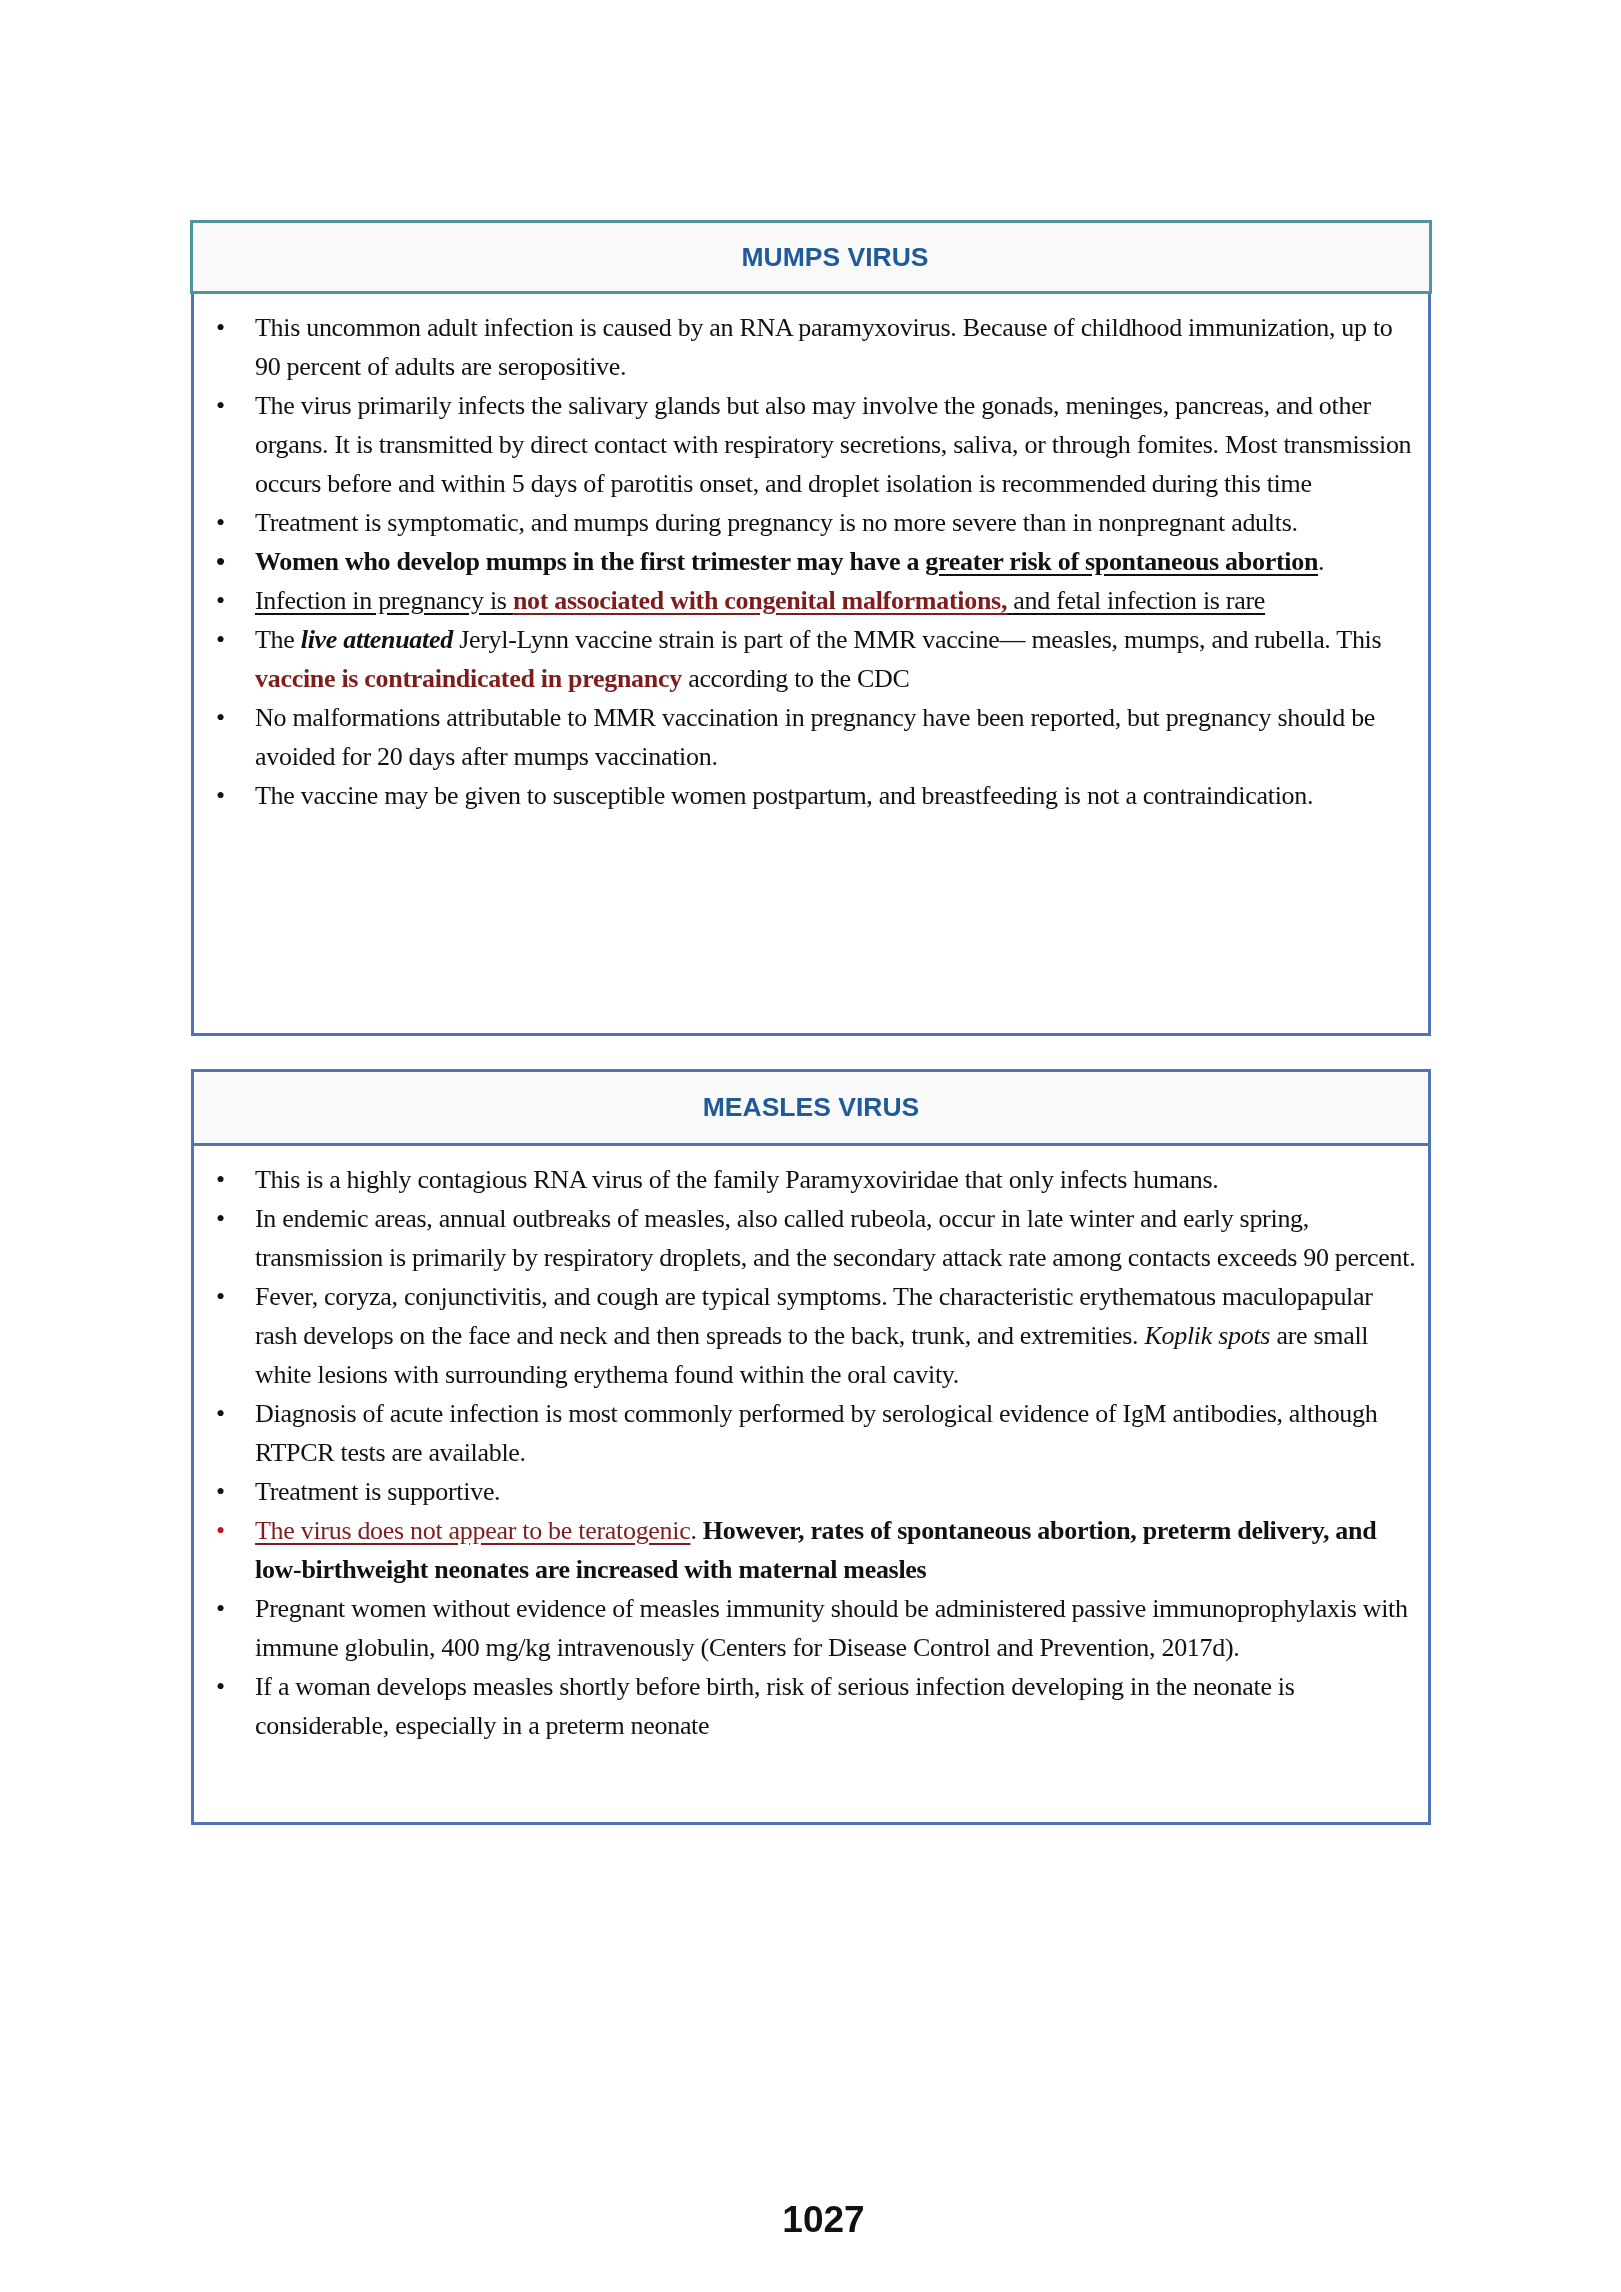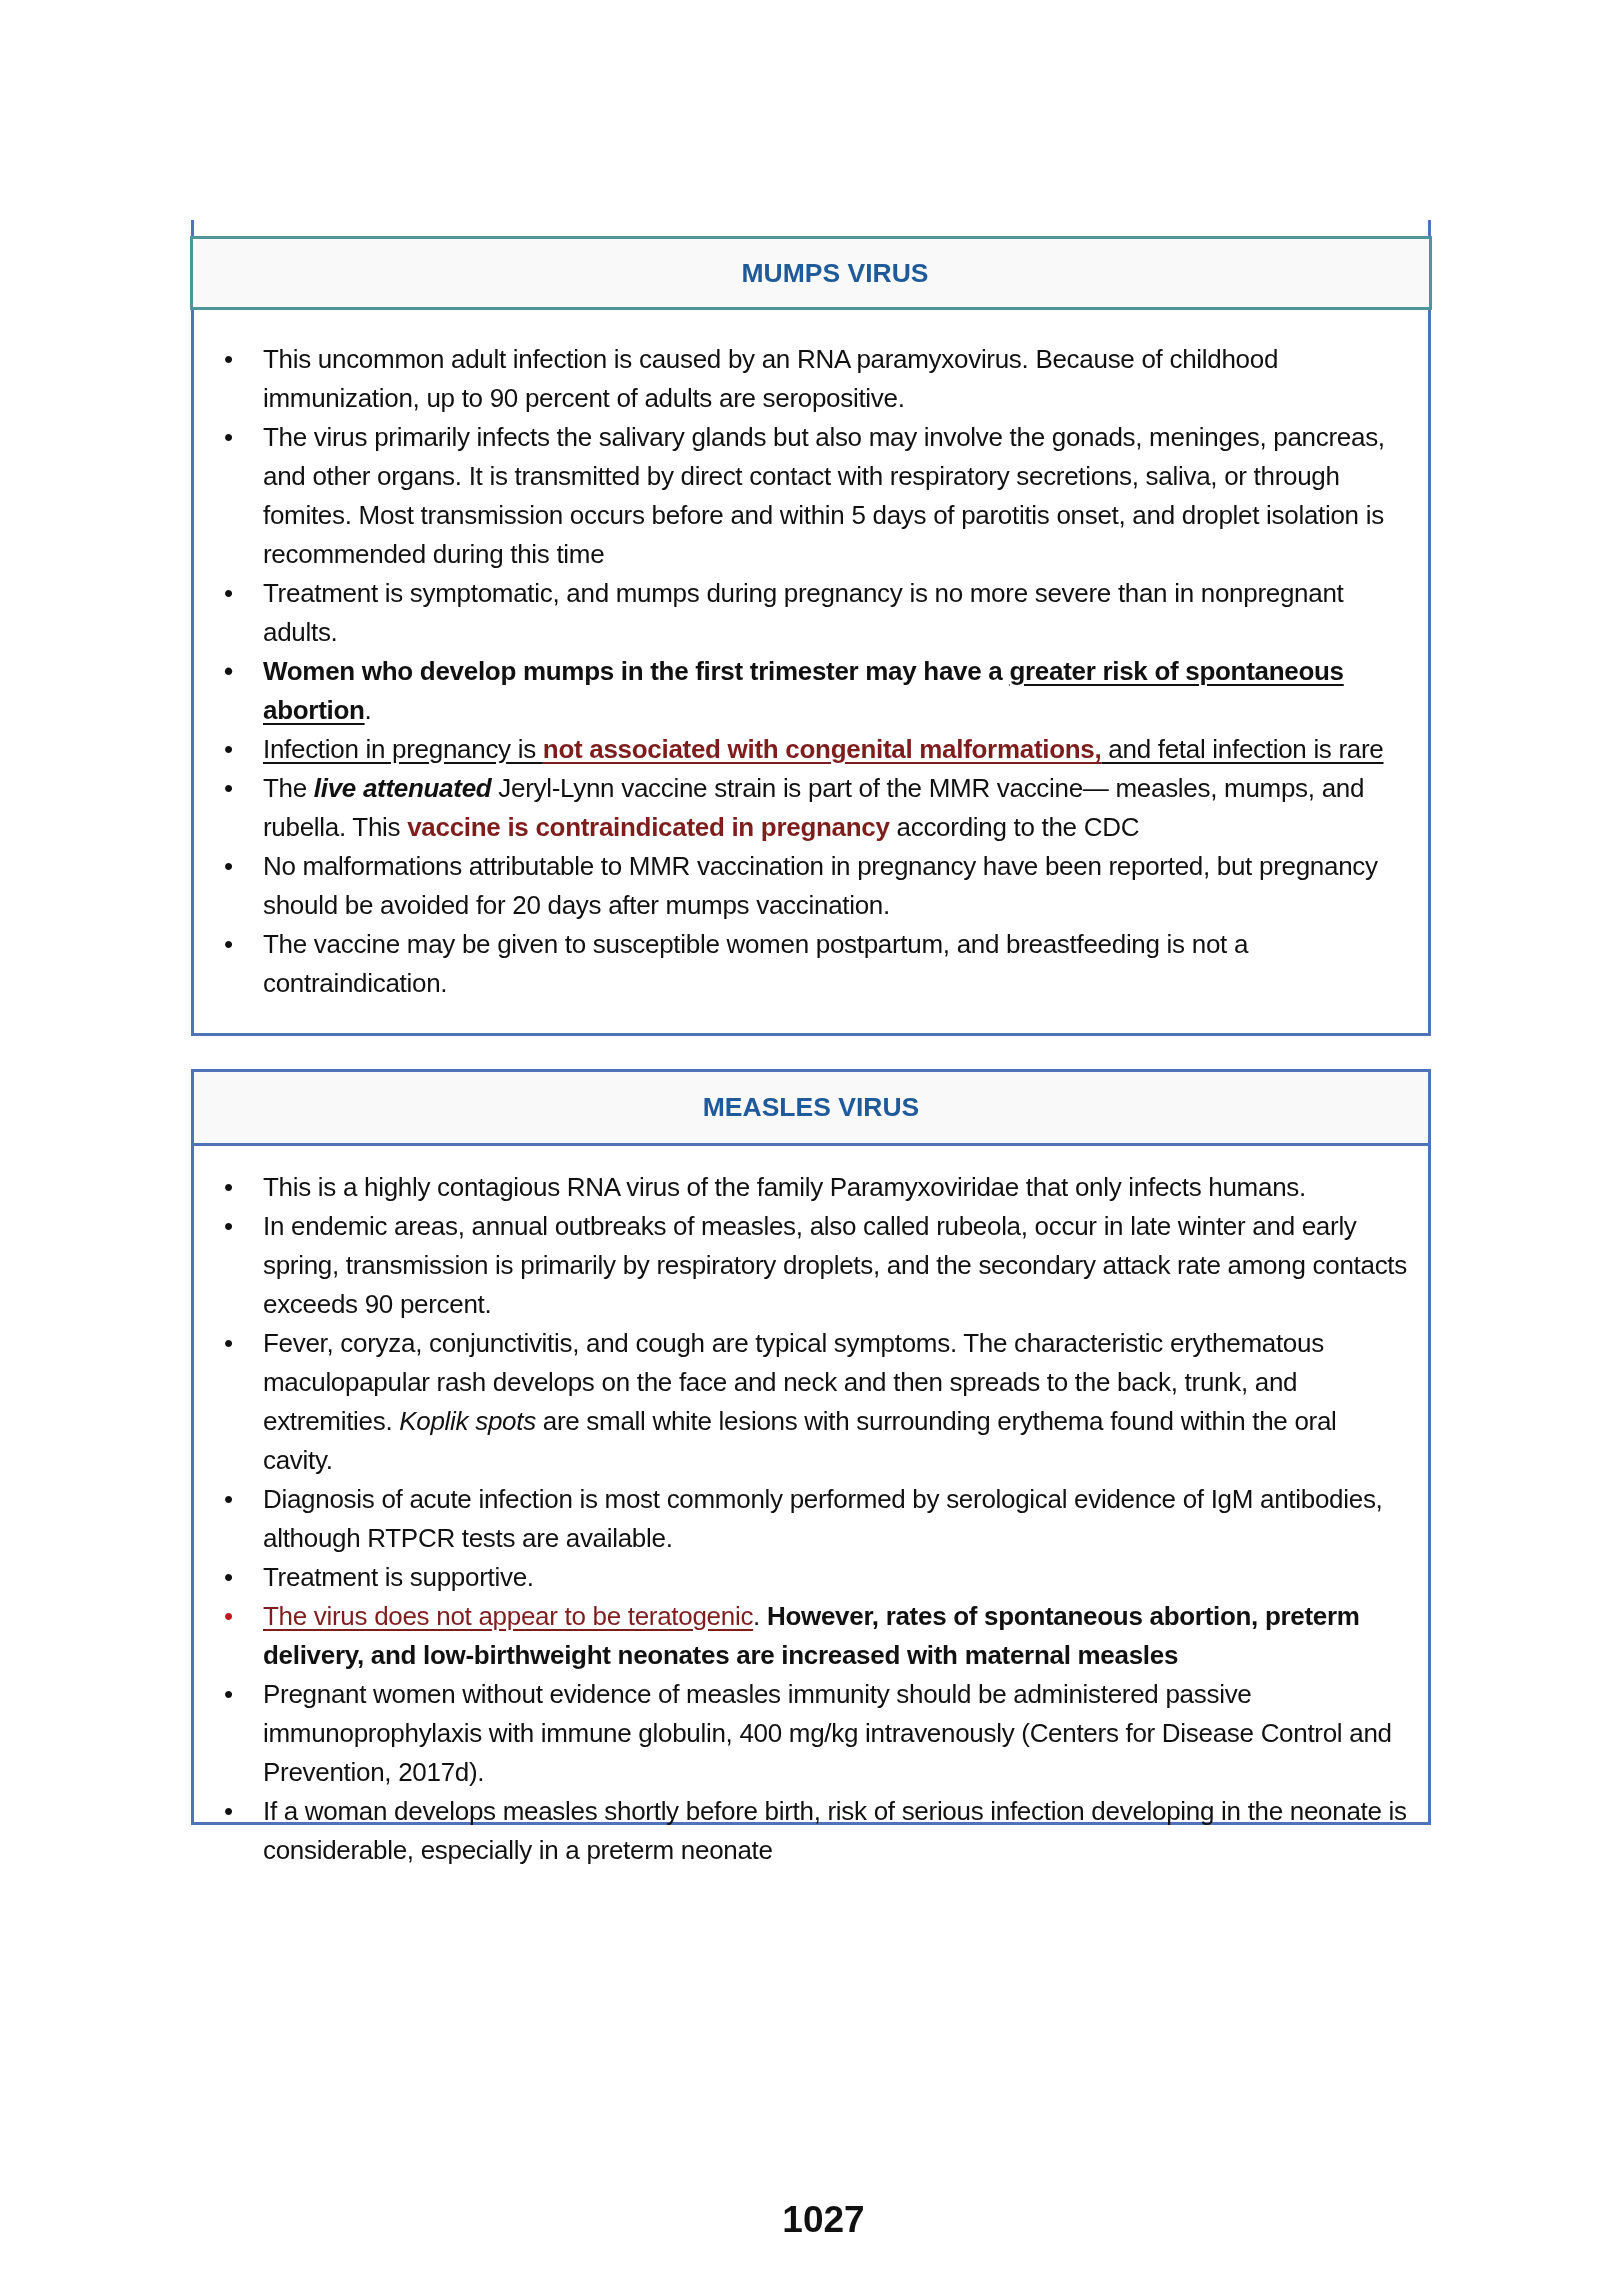--- a/index.html
+++ b/index.html
@@ -1,24 +1,24 @@
 <!DOCTYPE html>
 <html><head>
 <meta charset="utf-8">
 <style>
   html, body { margin:0; padding:0; background:#ffffff; }
   body { width:1621px; height:2293px; position:relative; font-family:"Liberation Sans", sans-serif; color:#111; }
   .box { position:absolute; left:191px; width:1240px; background:#fff; box-sizing:border-box; }
   .box .hdr { height:74px; background:#f9f9f9; display:flex; align-items:center; justify-content:center;
               font-weight:bold; font-size:26.5px; color:#1f5a9a; box-sizing:border-box; }
   #mumps { top:220px; height:816px; border:3.9px solid #4f72b8; border-top:none; }
-  #mumps .hdr { border:3.9px solid #4e969c; margin:16px -3.9px;padding-left:48px; }
+  #mumps .hdr { border:3.9px solid #4e969c; margin:0 -3.9px;padding-left:48px; }
   #measles { top:1069px; height:756px; border:3.9px solid #4f72b8; }
   #measles .hdr { border-bottom:3.9px solid #4f72b8; }
-  ul { list-style:none; margin:8px; padding:13.7px 9.8px 0 61px; font-size:26px; line-height:39px; letter-spacing:-0.3px; }
+  ul { list-style:none; margin:0; padding:13.7px 9.8px 0 61px; font-size:26px; line-height:39px; letter-spacing:-0.3px;font-family:Liberation Serif, serif; }
   li { position:relative; }
   li::before { content:"•"; position:absolute; left:-39px; top:0; color:#111; }
   li.redbullet::before { color:#c0181e; }
   .b { font-weight:bold; }
   .u { text-decoration:underline; text-underline-offset:3.9px; }
   .red { color:#7f1d1d; font-weight:bold; }
   .i { font-style:italic; }
   .bi { font-weight:bold; font-style:italic; }
   #pagenum { position:absolute; top:2199px; left:13px; width:1621px; text-align:center; font-weight:bold; font-size:37px; color:#111; }
 </style>

